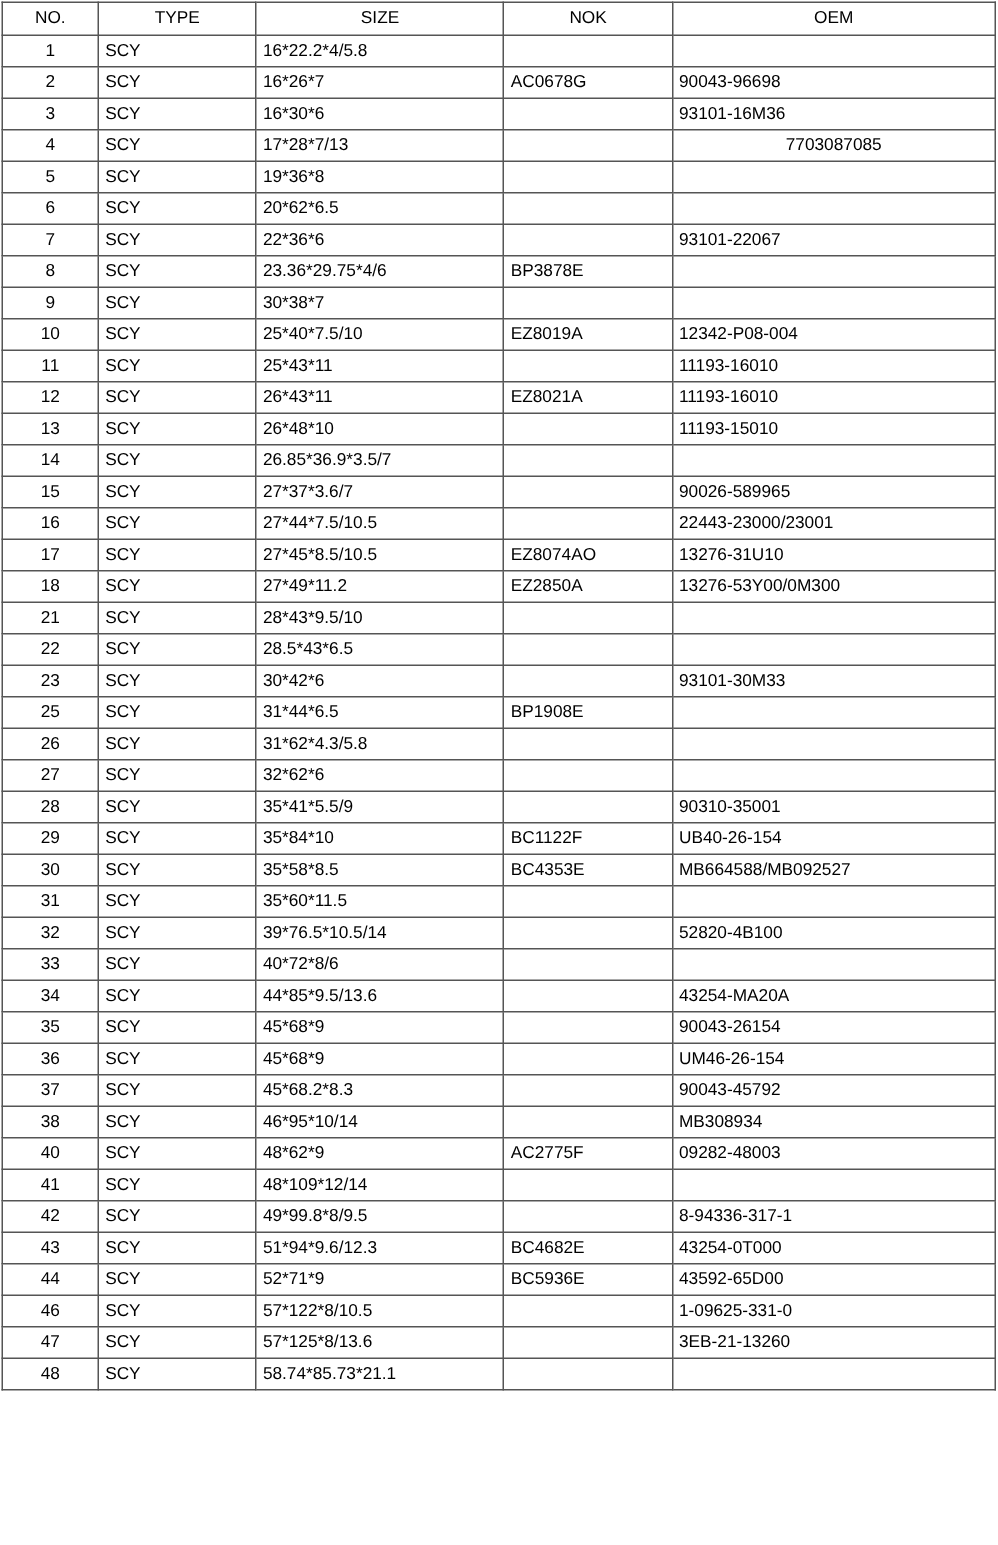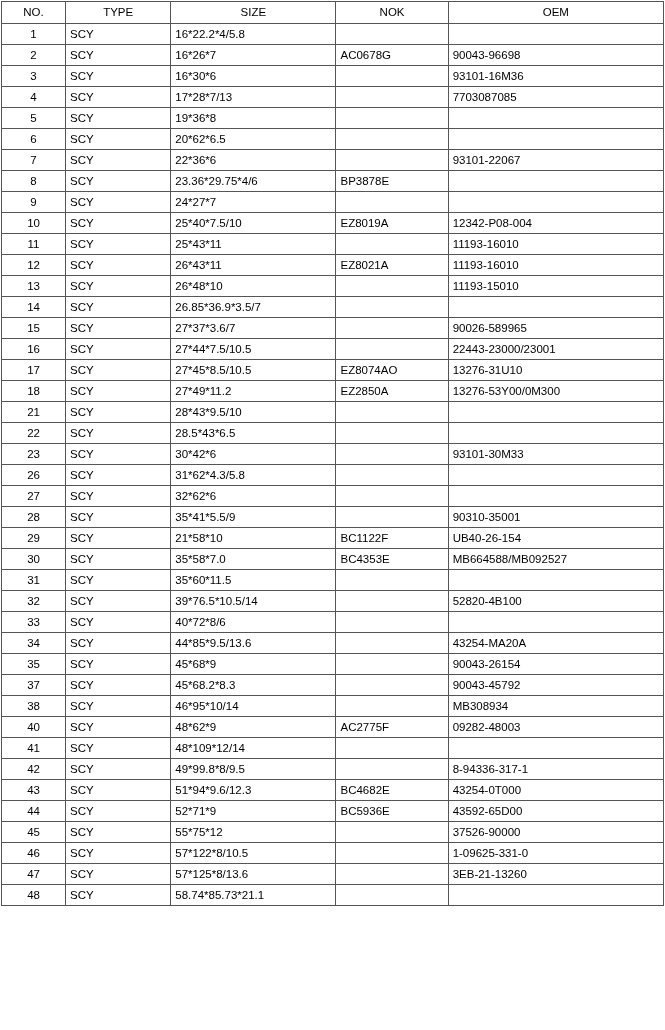--- a/index.html
+++ b/index.html
@@ -45,21 +45,21 @@
   td.col-no {
     text-align: center;
   }
   td.col-type,
   td.col-size,
   td.col-nok,
   td.col-oem {
     text-align: left;
   }
   td.oem-right {
-    text-align: left;
+    text-align: center;
   }
 </style>
 </head>
 <body>
 
 <table class="parts-table">
   <colgroup>
     <col class="c-no">
       <col class="c-type">
       <col class="c-size">
@@ -128,21 +128,21 @@
       <tr>
         <td class="col-no">8</td>
         <td class="col-type">SCY</td>
         <td class="col-size">23.36*29.75*4/6</td>
         <td class="col-nok">BP3878E</td>
         <td class="col-oem"></td>
       </tr>
       <tr>
         <td class="col-no">9</td>
         <td class="col-type">SCY</td>
-        <td class="col-size">24*27*7</td>
+        <td class="col-size">30*38*7</td>
         <td class="col-nok"></td>
         <td class="col-oem"></td>
       </tr>
       <tr>
         <td class="col-no">10</td>
         <td class="col-type">SCY</td>
         <td class="col-size">25*40*7.5/10</td>
         <td class="col-nok">EZ8019A</td>
         <td class="col-oem">12342-P08-004</td>
       </tr>
@@ -217,20 +217,27 @@
         <td class="col-oem"></td>
       </tr>
       <tr>
         <td class="col-no">23</td>
         <td class="col-type">SCY</td>
         <td class="col-size">30*42*6</td>
         <td class="col-nok"></td>
         <td class="col-oem">93101-30M33</td>
       </tr>
       <tr>
+        <td class="col-no">25</td>
+        <td class="col-type">SCY</td>
+        <td class="col-size">31*44*6.5</td>
+        <td class="col-nok">BP1908E</td>
+        <td class="col-oem"></td>
+      </tr>
+      <tr>
         <td class="col-no">26</td>
         <td class="col-type">SCY</td>
         <td class="col-size">31*62*4.3/5.8</td>
         <td class="col-nok"></td>
         <td class="col-oem"></td>
       </tr>
       <tr>
         <td class="col-no">27</td>
         <td class="col-type">SCY</td>
         <td class="col-size">32*62*6</td>
@@ -240,28 +247,28 @@
       <tr>
         <td class="col-no">28</td>
         <td class="col-type">SCY</td>
         <td class="col-size">35*41*5.5/9</td>
         <td class="col-nok"></td>
         <td class="col-oem">90310-35001</td>
       </tr>
       <tr>
         <td class="col-no">29</td>
         <td class="col-type">SCY</td>
-        <td class="col-size">21*58*10</td>
+        <td class="col-size">35*84*10</td>
         <td class="col-nok">BC1122F</td>
         <td class="col-oem">UB40-26-154</td>
       </tr>
       <tr>
         <td class="col-no">30</td>
         <td class="col-type">SCY</td>
-        <td class="col-size">35*58*7.0</td>
+        <td class="col-size">35*58*8.5</td>
         <td class="col-nok">BC4353E</td>
         <td class="col-oem">MB664588/MB092527</td>
       </tr>
       <tr>
         <td class="col-no">31</td>
         <td class="col-type">SCY</td>
         <td class="col-size">35*60*11.5</td>
         <td class="col-nok"></td>
         <td class="col-oem"></td>
       </tr>
@@ -285,20 +292,27 @@
         <td class="col-size">44*85*9.5/13.6</td>
         <td class="col-nok"></td>
         <td class="col-oem">43254-MA20A</td>
       </tr>
       <tr>
         <td class="col-no">35</td>
         <td class="col-type">SCY</td>
         <td class="col-size">45*68*9</td>
         <td class="col-nok"></td>
         <td class="col-oem">90043-26154</td>
+      </tr>
+      <tr>
+        <td class="col-no">36</td>
+        <td class="col-type">SCY</td>
+        <td class="col-size">45*68*9</td>
+        <td class="col-nok"></td>
+        <td class="col-oem">UM46-26-154</td>
       </tr>
       <tr>
         <td class="col-no">37</td>
         <td class="col-type">SCY</td>
         <td class="col-size">45*68.2*8.3</td>
         <td class="col-nok"></td>
         <td class="col-oem">90043-45792</td>
       </tr>
       <tr>
         <td class="col-no">38</td>
@@ -334,27 +348,20 @@
         <td class="col-size">51*94*9.6/12.3</td>
         <td class="col-nok">BC4682E</td>
         <td class="col-oem">43254-0T000</td>
       </tr>
       <tr>
         <td class="col-no">44</td>
         <td class="col-type">SCY</td>
         <td class="col-size">52*71*9</td>
         <td class="col-nok">BC5936E</td>
         <td class="col-oem">43592-65D00</td>
-      </tr>
-      <tr>
-        <td class="col-no">45</td>
-        <td class="col-type">SCY</td>
-        <td class="col-size">55*75*12</td>
-        <td class="col-nok"></td>
-        <td class="col-oem">37526-90000</td>
       </tr>
       <tr>
         <td class="col-no">46</td>
         <td class="col-type">SCY</td>
         <td class="col-size">57*122*8/10.5</td>
         <td class="col-nok"></td>
         <td class="col-oem">1-09625-331-0</td>
       </tr>
       <tr>
         <td class="col-no">47</td>

